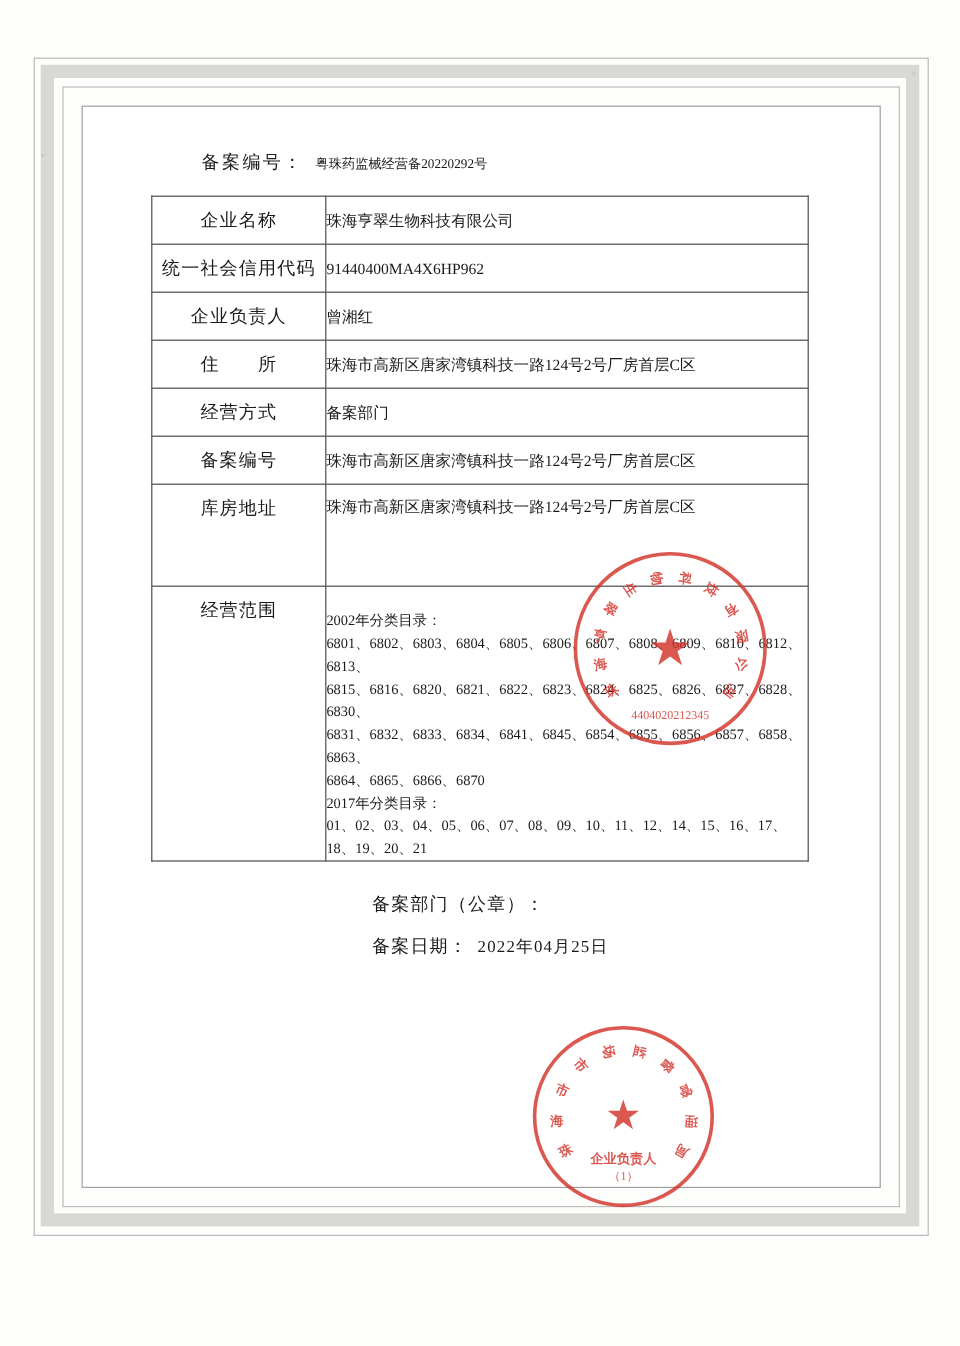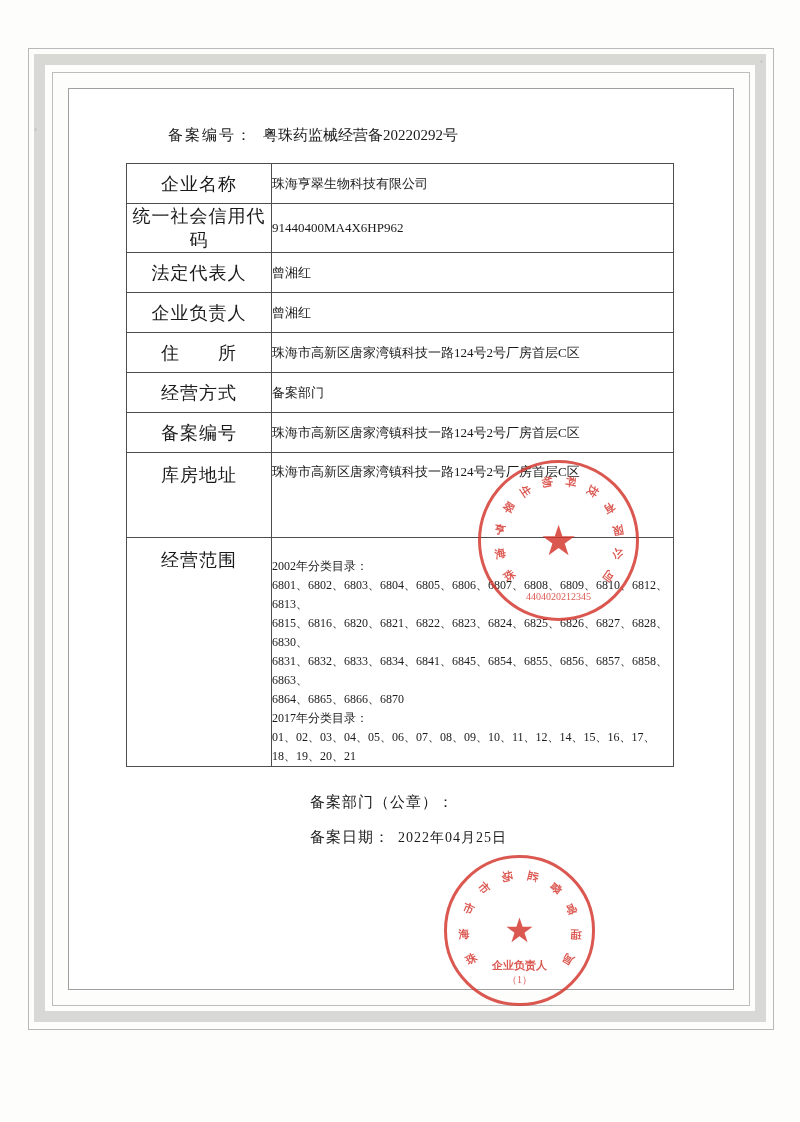--- a/index.html
+++ b/index.html
@@ -84,38 +84,38 @@
     font-size: 14px;
     display: flex;
     align-items: baseline;
     gap: 10px;
   }
   .record-no .lbl {
     font-size: 15px;
     letter-spacing: 2px;
   }
   .record-no .val {
-    font-size: 15px;
+    font-size: 11px;
   }
   table.info {
     margin-top: 18px;
     margin-left: 46px;
     width: 548px;
     border-collapse: collapse;
     table-layout: fixed;
   }
   table.info td {
     border: 1px solid #4d4d4d;
     padding: 0;
     vertical-align: middle;
   }
   td.key {
     width: 144px;
     text-align: center;
-    font-size: 18px;
+    font-size: 15px;
     letter-spacing: 1px;
     height: 39px;
     padding: 2px 4px;
   }
   td.val {
     padding-left: 12px;
     font-size: 13px;
     height: 39px;
   }
   td.key.tall, td.val.tall {
@@ -241,24 +241,20 @@
 
     <table class="info">
       <tbody>
         <tr>
           <td class="key">企业名称</td>
           <td class="val">珠海亨翠生物科技有限公司</td>
         </tr>
         <tr>
           <td class="key">统一社会信用代码</td>
           <td class="val">91440400MA4X6HP962</td>
-        </tr>
-        <tr>
-          <td class="key">法定代表人</td>
-          <td class="val">曾湘红</td>
         </tr>
         <tr>
           <td class="key">企业负责人</td>
           <td class="val">曾湘红</td>
         </tr>
         <tr>
           <td class="key">住　　所</td>
           <td class="val">珠海市高新区唐家湾镇科技一路124号2号厂房首层C区</td>
         </tr>
         <tr>

